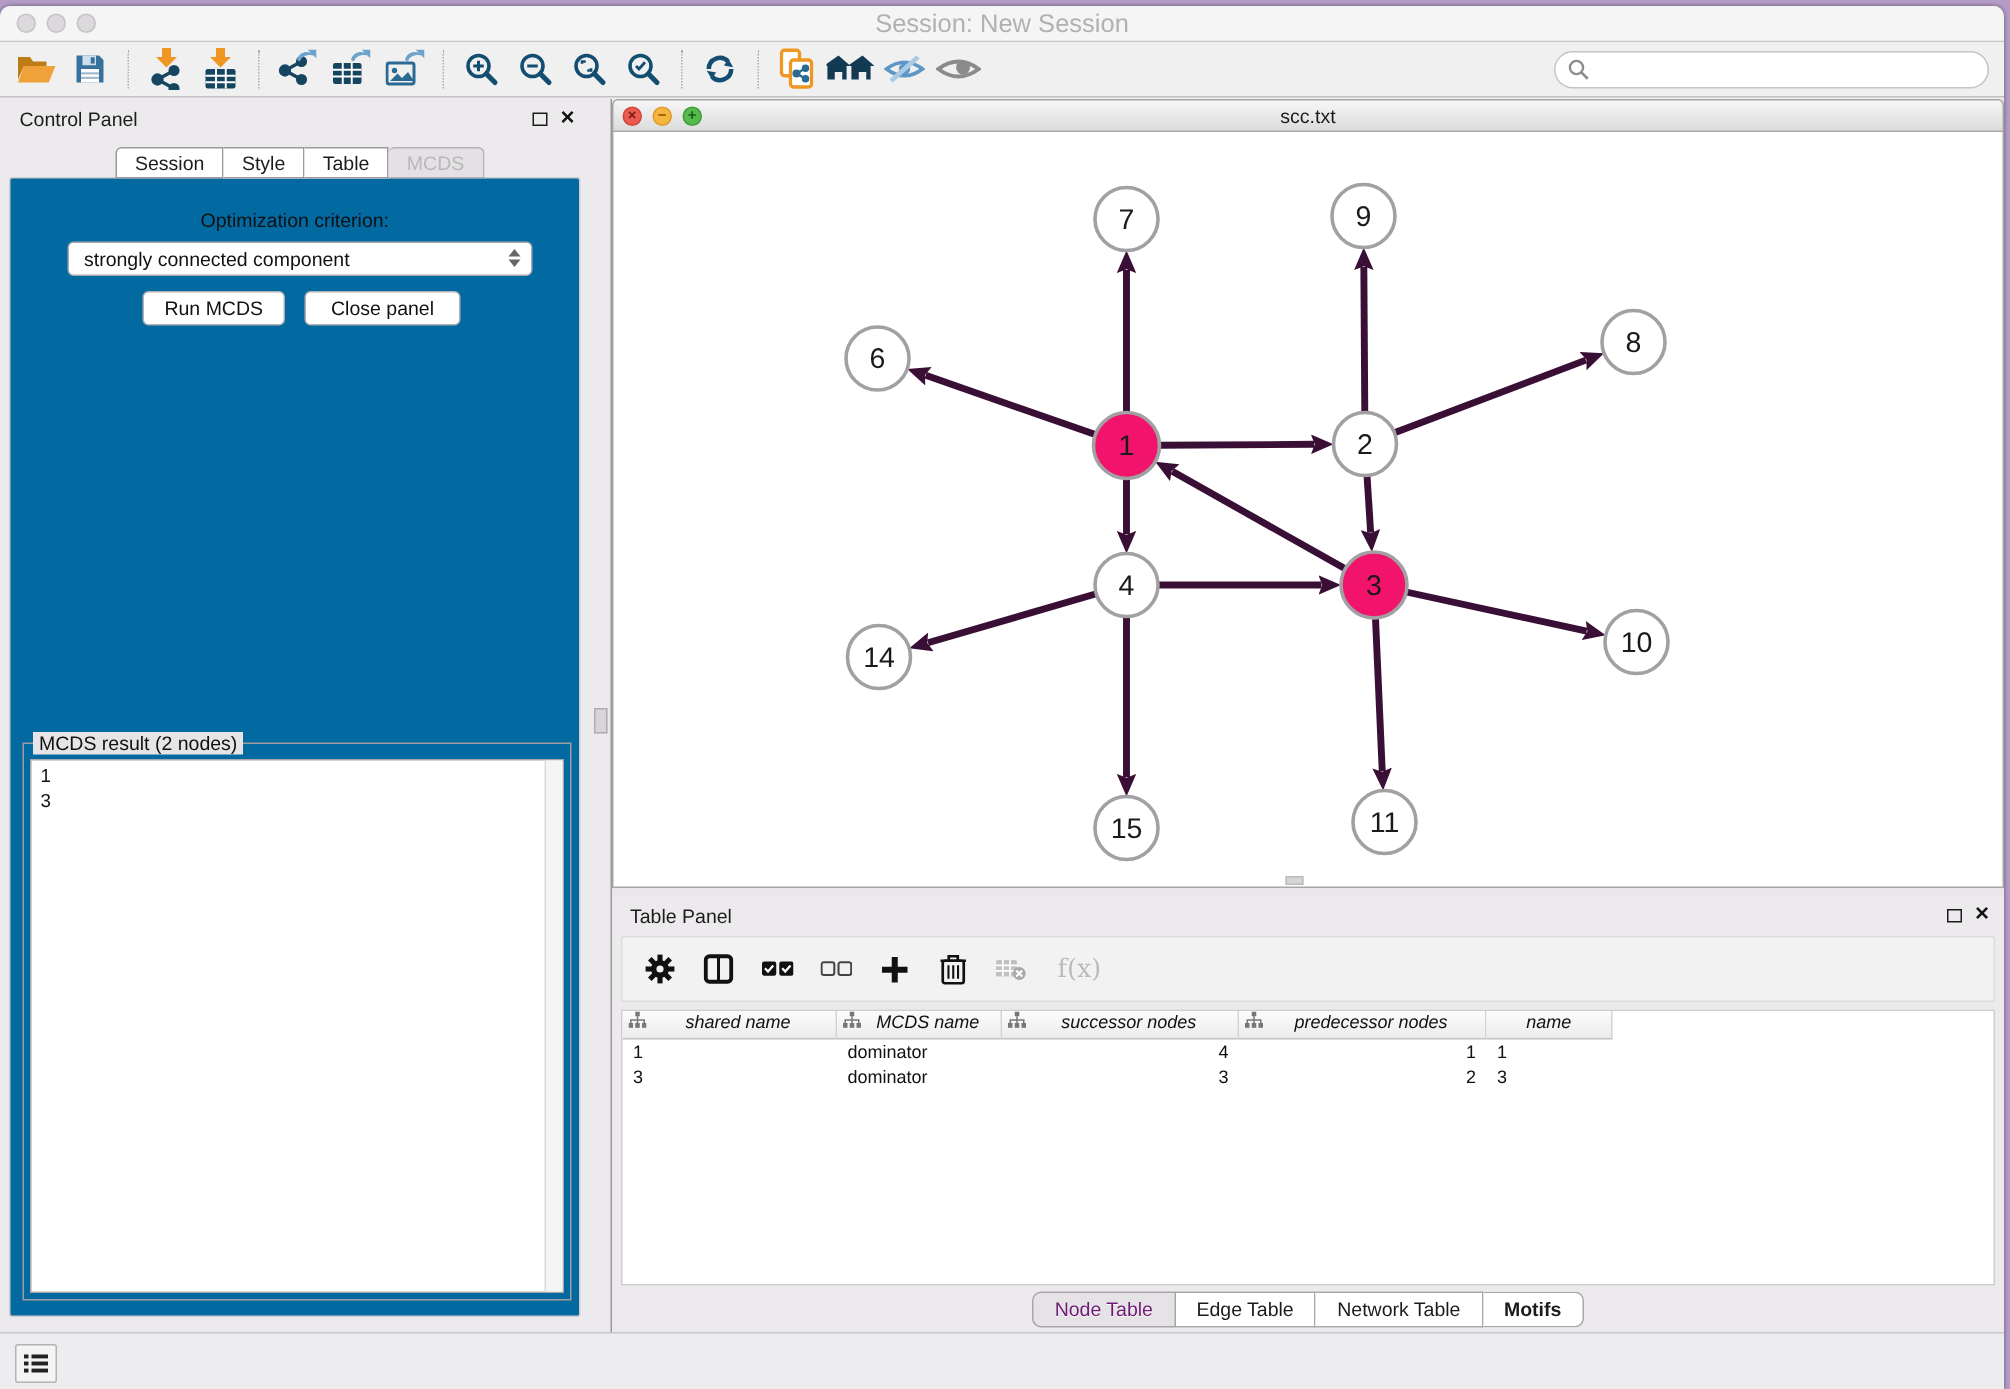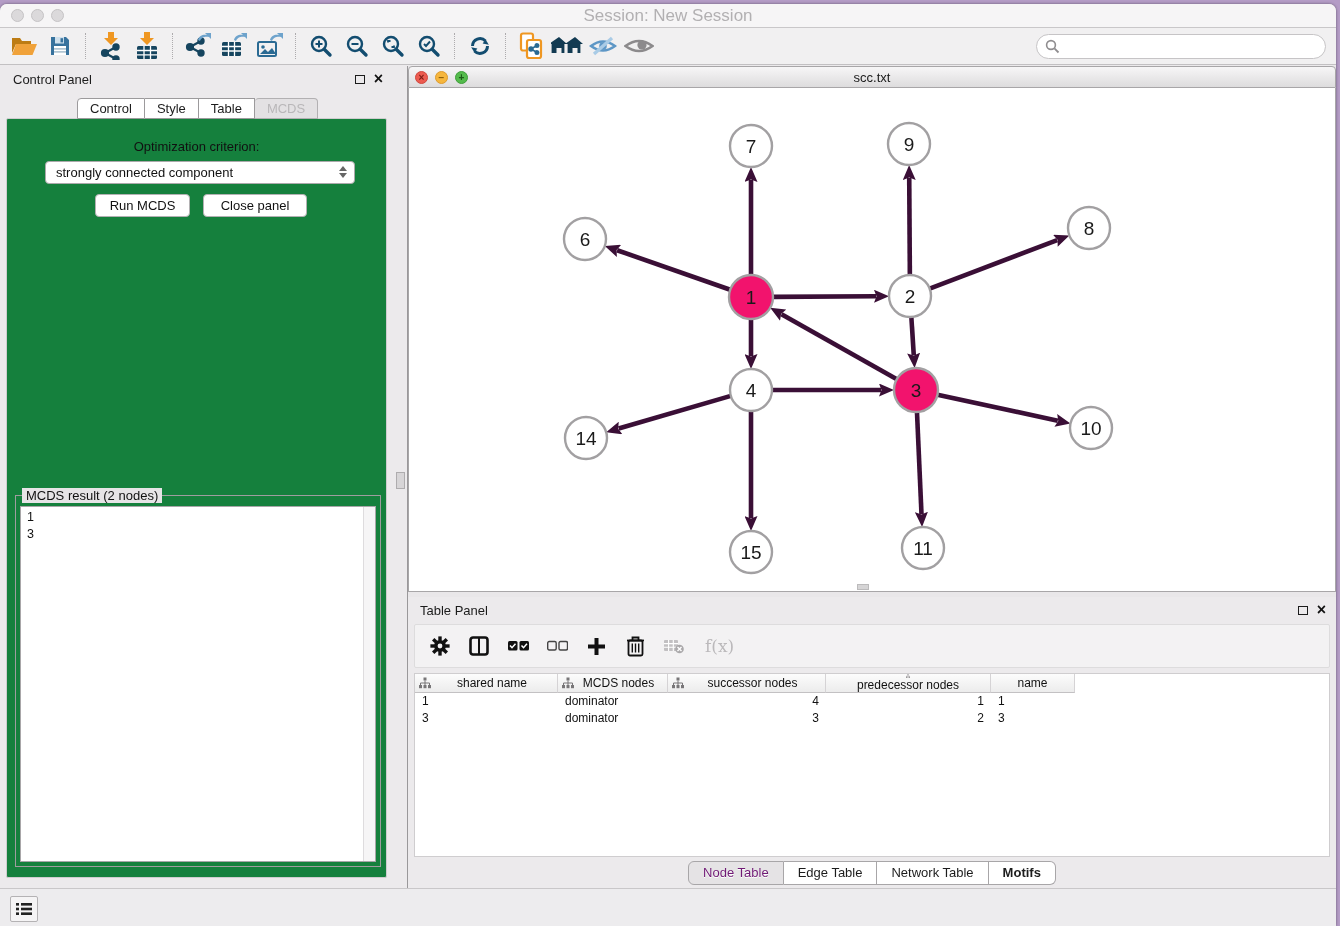--- a/index.html
+++ b/index.html
@@ -31,21 +31,21 @@
   .panel-head { height:26px; display:flex; align-items:center; padding:0 10px 0 13px; font-size:13px; color:#1c1c1c; }
   .panel-head .spacer { flex:1; }
   .win-float { width:10px; height:9px; border:1.5px solid #1c1c1c; margin-right:9px; }
   .win-close { font-size:16px; font-weight:700; color:#111; line-height:14px; }
   .cp-tabs { position:absolute; top:32px; left:77px; display:flex; z-index:2; }
   .cp-tab { height:21px; line-height:19px; padding:0 12px; font-size:13px; color:#1c1c1c; background:#fff;
             border:1px solid #9c9a9c; border-left:none; }
   .cp-tab:first-child { border-left:1px solid #9c9a9c; border-radius:4px 0 0 0; }
   .cp-tab.last { border-radius:0 4px 0 0;padding-left:12px; }
   .cp-tab.selected { background:#e3e1e3; color:#b9b7b9; border-color:#b2b0b2; border-radius:4px 4px 0 0; }
-  .cp-content { position:absolute; left:6px; top:52px; width:381px; height:760px; background:#15803d;
+  .cp-content { position:absolute; left:6px; top:52px; width:381px; height:760px; background:#0369a1;
                 border:1px solid #cfcdcf; border-radius:2px; }
   .opt-label { position:absolute; top:20px; left:0; right:0; text-align:center; font-size:13px; color:#111; }
   .criterion-select { position:absolute; top:42px; left:38px; width:310px; height:23px; background:#fff;
                       border:1px solid #aba9ab; border-radius:4px; display:flex; align-items:center;
                       padding:0 22px 0 10px; font-size:13px; color:#111; }
   .stepper { position:absolute; right:7px; top:4px; display:flex; flex-direction:column; gap:2px; }
   .stepper .up { width:0;height:0;border-left:4px solid transparent;border-right:4px solid transparent;border-bottom:5px solid #666; }
   .stepper .dn { width:0;height:0;border-left:4px solid transparent;border-right:4px solid transparent;border-top:5px solid #666; }
   .cp-btn { position:absolute; top:75px; height:23px; background:#fff; border:1px solid #b3b1b3; border-radius:4px;
             font-size:13px; color:#111; display:flex; align-items:center; justify-content:center; font-family:inherit; }
@@ -77,25 +77,25 @@
 
   
   .table-panel { position:absolute; left:408px; top:531px; width:928px; height:291px; background:#eceaec; }
   .tp-toolbar { position:absolute; left:6px; right:6px; top:27px; height:44px; background:#f3f2f3;
                 border:1px solid #dddcdd; border-radius:2px; display:flex; align-items:center; padding-left:14px; gap:17px; }
   .tp-ic { display:flex; align-items:center; justify-content:center; width:22px; height:24px; }
   .fx-label { font-family:"DejaVu Serif", serif; font-size:17px; color:#bbb9bb; margin-left:3px; }
   .tp-table { position:absolute; left:6px; right:6px; top:76px; height:184px; background:#fff; border:1px solid #cfcdcf; overflow:hidden; }
   .t-head { display:flex; height:19px; }
   .t-hcell { background:linear-gradient(#fcfcfc,#ececec); border-right:1px solid #d5d3d5; border-bottom:1px solid #c3c1c3;
-             font-size:12px; color:#111; display:flex; align-items:center; padding:0 4px; position:relative; }
+             font-size:12px; color:#111; display:flex; align-items:flex-start; padding:0 4px; position:relative;font-style:italic; }
   .t-hcell .hlabel { flex:1; text-align:center; }
   .t-row { display:flex; height:17px; }
   .t-cell { font-size:12px; color:#111; padding:0 7px; line-height:17px; overflow:hidden; white-space:nowrap; }
-  .c0 { width:143px; } .c1 { width:110px; } .c2 { width:158px; } .c3 { width:165px;flex-direction:column; } .c4 { width:84px; }
+  .c0 { width:143px; } .c1 { width:110px; } .c2 { width:158px; } .c3 { width:165px; } .c4 { width:84px; }
   .al-r { text-align:right; }
   .tp-tabs { position:absolute; left:0; right:0; top:264px; display:flex; justify-content:center; }
   .tp-tab { height:24px; line-height:22px; padding:0 14px; font-size:13px; color:#1c1c1c; background:#fff;
             border:1px solid #a8a6a8; border-left:none; }
   .tp-tab:first-child { border-left:1px solid #a8a6a8; border-radius:6px 0 0 6px; }
   .tp-tab.last { border-radius:0 6px 6px 0;font-weight:bold; }
   .tp-tab.selected { background:#e5e3e5; color:#701a75; text-shadow:0 1px 0 #fff; }
 
   
   .statusbar { position:absolute; left:0; right:0; bottom:0; height:38px; background:#edecee; border-top:1px solid #c9c7c9; }
@@ -269,21 +269,21 @@
   <div class="main">
 
     <div class="control-panel">
       <div class="panel-head">
         <span>Control Panel</span>
         <span class="spacer"></span>
         <span class="win-float"></span>
         <span class="win-close">×</span>
       </div>
       <div class="cp-tabs">
-        <div class="cp-tab">Control</div>
+        <div class="cp-tab">Session</div>
         <div class="cp-tab">Style</div>
         <div class="cp-tab">Table</div>
         <div class="cp-tab last selected">MCDS</div>
       </div>
       <div class="cp-content">
         <div class="opt-label">Optimization criterion:</div>
         <div class="criterion-select">
           <span>strongly connected component</span>
           <span class="stepper">
               <span class="up"></span>
@@ -453,21 +453,21 @@
           <div class="t-hcell c1">
             <svg width="12" height="12" viewBox="0 0 12 12">
                 <g fill="#787678">
                   <rect x="4.5" y="0.5" width="3" height="3"></rect>
                   <rect x="0" y="8" width="3" height="3.2"></rect>
                   <rect x="4.5" y="8" width="3" height="3.2"></rect>
                   <rect x="9" y="8" width="3" height="3.2"></rect>
                 </g>
                 <path d="M6 3.5v2.5M1.5 8V6h9v2M6 6v2" stroke="#787678" fill="none" stroke-width="1"></path>
               </svg>
-            <span class="hlabel">MCDS nodes</span>
+            <span class="hlabel">MCDS name</span>
           </div>
           <div class="t-hcell c2">
             <svg width="12" height="12" viewBox="0 0 12 12">
                 <g fill="#787678">
                   <rect x="4.5" y="0.5" width="3" height="3"></rect>
                   <rect x="0" y="8" width="3" height="3.2"></rect>
                   <rect x="4.5" y="8" width="3" height="3.2"></rect>
                   <rect x="9" y="8" width="3" height="3.2"></rect>
                 </g>
                 <path d="M6 3.5v2.5M1.5 8V6h9v2M6 6v2" stroke="#787678" fill="none" stroke-width="1"></path>

